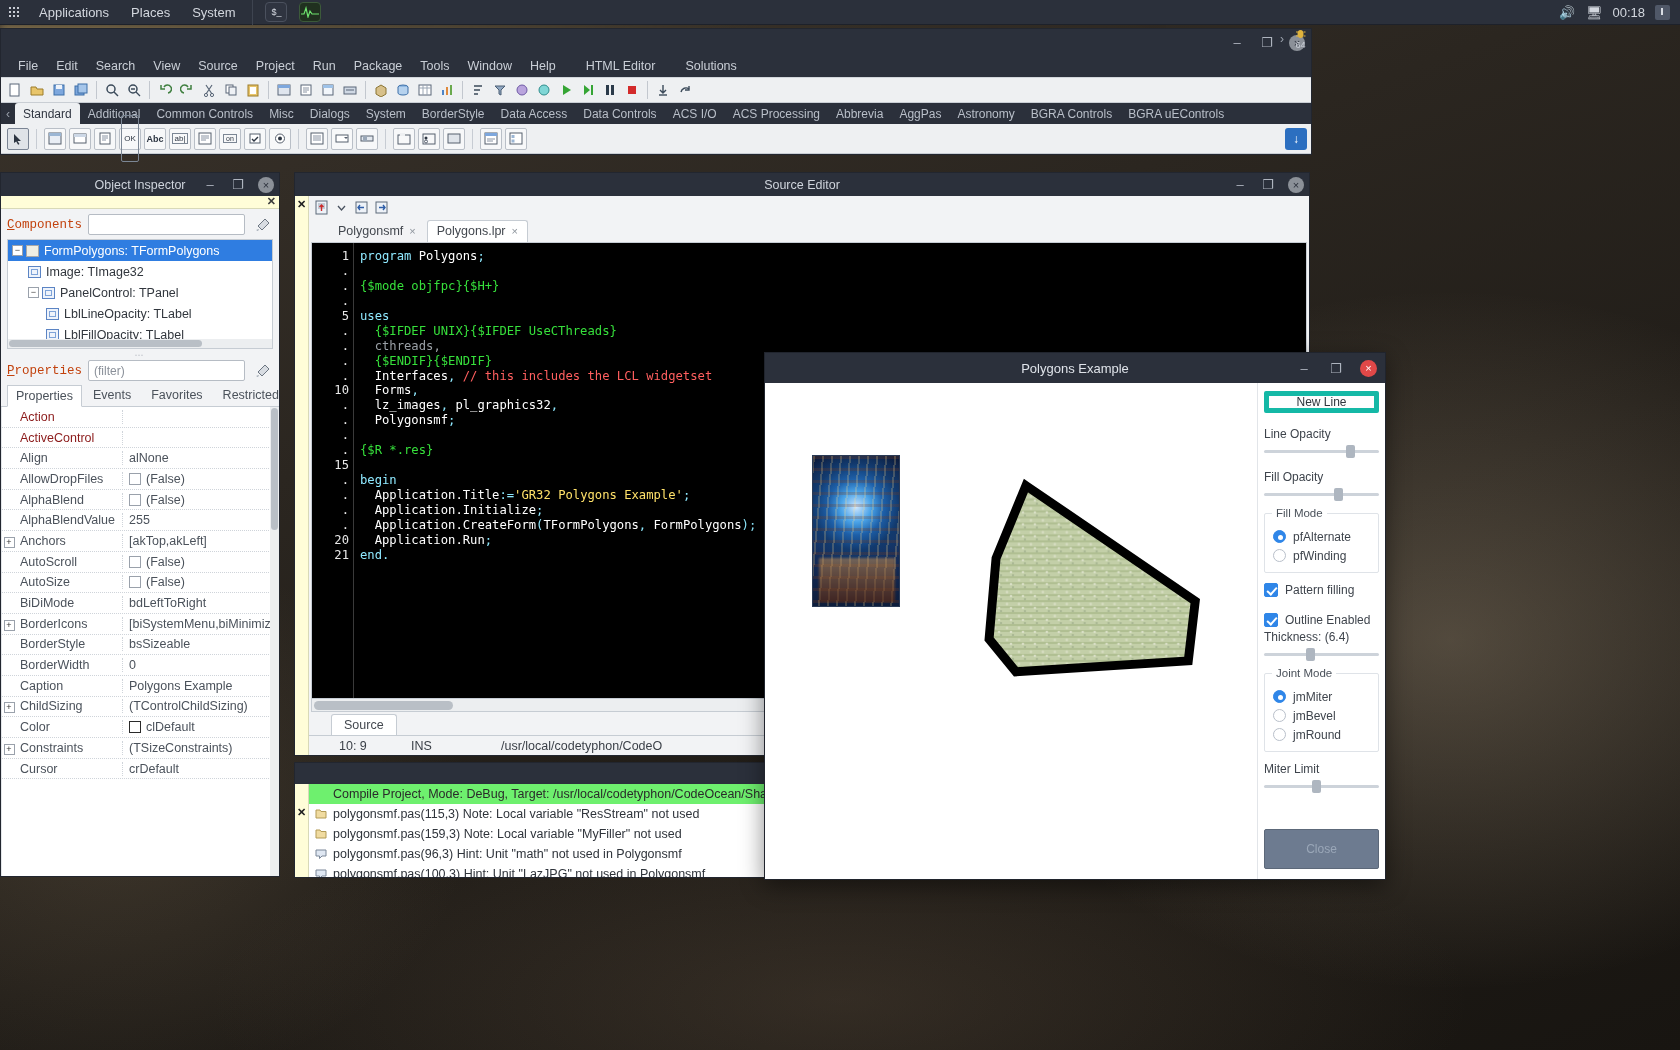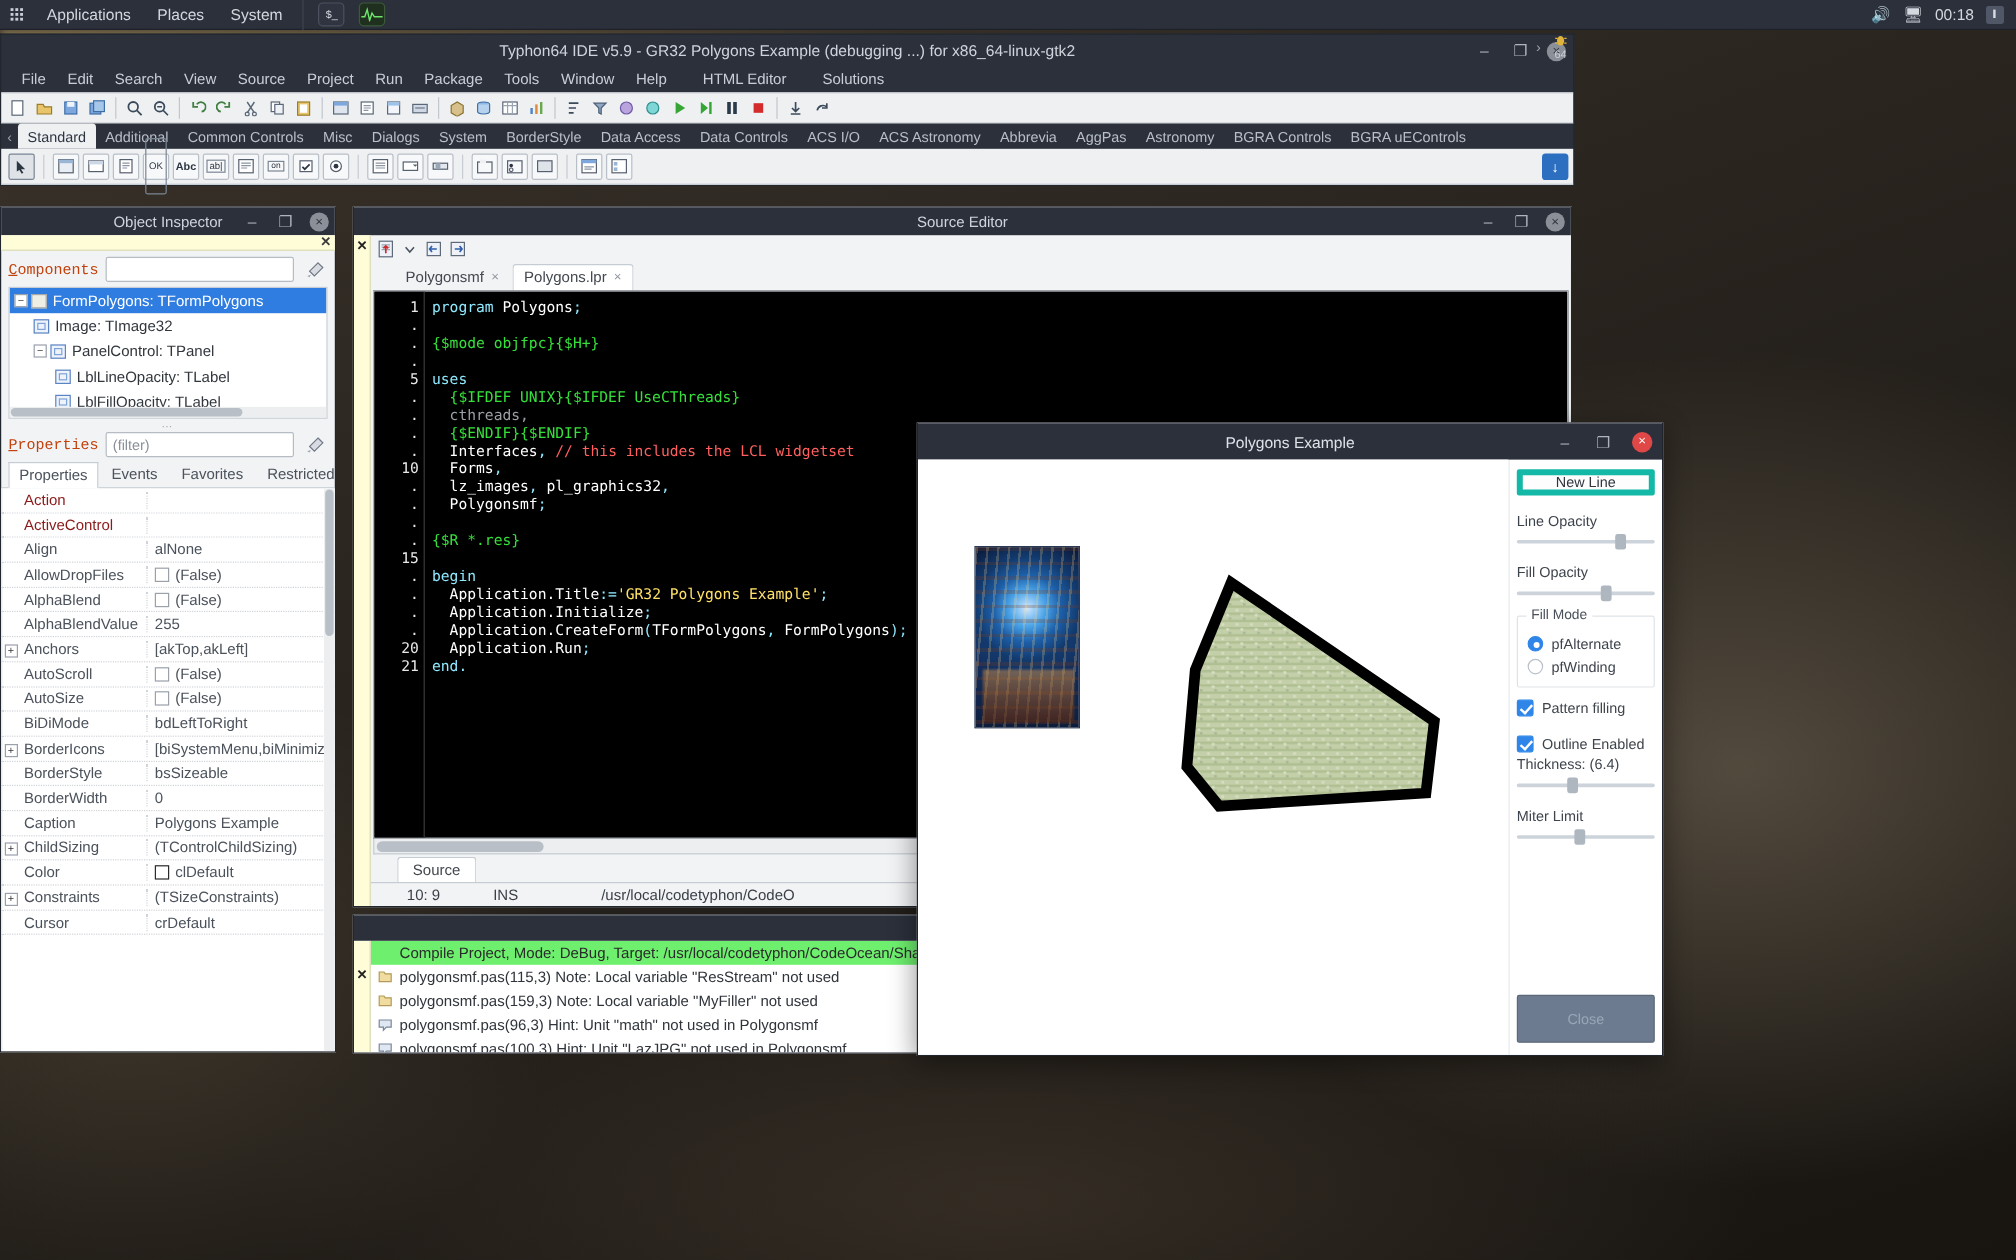--- a/index.html
+++ b/index.html
@@ -251,21 +251,20 @@
   <span id="gnome-right">
     <span class="sys-ico">🔊</span>
     <span class="sys-ico">🖥</span>
     <span class="clock">00:18</span>
     <span class="power-box"></span>
   </span>
 </div>
 
 <div id="ide">
   <div id="ide-title">
-    <span>Typhon64 IDE v5.9 - GR32 Polygons Example (debugging ...) for x86_64-linux-gtk2</span>
     <span class="wbtns">
       <span class="wb">–</span>
       <span class="wb">❐</span>
       <span class="wb close">×</span>
     </span>
   </div>
   <div id="ide-body">
     <div id="menubar">
       <span class="mi">File</span>
       <span class="mi">Edit</span>
@@ -464,21 +463,21 @@
       <span class="ptab active">Standard</span>
       <span class="ptab">Additional</span>
       <span class="ptab">Common Controls</span>
       <span class="ptab">Misc</span>
       <span class="ptab">Dialogs</span>
       <span class="ptab">System</span>
       <span class="ptab">BorderStyle</span>
       <span class="ptab">Data Access</span>
       <span class="ptab">Data Controls</span>
       <span class="ptab">ACS I/O</span>
-      <span class="ptab">ACS Astronomy</span>
+      <span class="ptab">ACS Processing</span>
       <span class="ptab">Abbrevia</span>
       <span class="ptab">AggPas</span>
       <span class="ptab">Astronomy</span>
       <span class="ptab">BGRA Controls</span>
       <span class="ptab">BGRA uEControls</span>
       <span id="tabs-right">
         <span class="arrow">›</span>
         <span class="x64">
           <svg width="11" height="11" viewBox="0 0 11 11">
             <ellipse cx="5.5" cy="6" rx="3" ry="4" fill="#e0b33c"></ellipse>
@@ -993,20 +992,35 @@
       <div class="chk" style="margin-bottom:3px;">
         <span class="check"></span>
         <span>Outline Enabled</span>
       </div>
       <div class="ct-lbl">Thickness: (6.4)</div>
       <div class="trackbar">
         <span class="track"></span>
         <span class="thumbk" style="left:42px;"></span>
       </div>
 
+      <div class="grp">
+        <span class="cap">Joint Mode</span>
+        <div class="rad">
+          <span class="radio on"></span>
+          <span>jmMiter</span>
+        </div>
+        <div class="rad">
+          <span class="radio"></span>
+          <span>jmBevel</span>
+        </div>
+        <div class="rad">
+          <span class="radio"></span>
+          <span>jmRound</span>
+        </div>
+      </div>
 
       <div class="ct-lbl">Miter Limit</div>
       <div class="trackbar">
         <span class="track"></span>
         <span class="thumbk" style="left:48px;"></span>
       </div>
 
       <div class="ct-close">Close</div>
     </div>
   </div>

